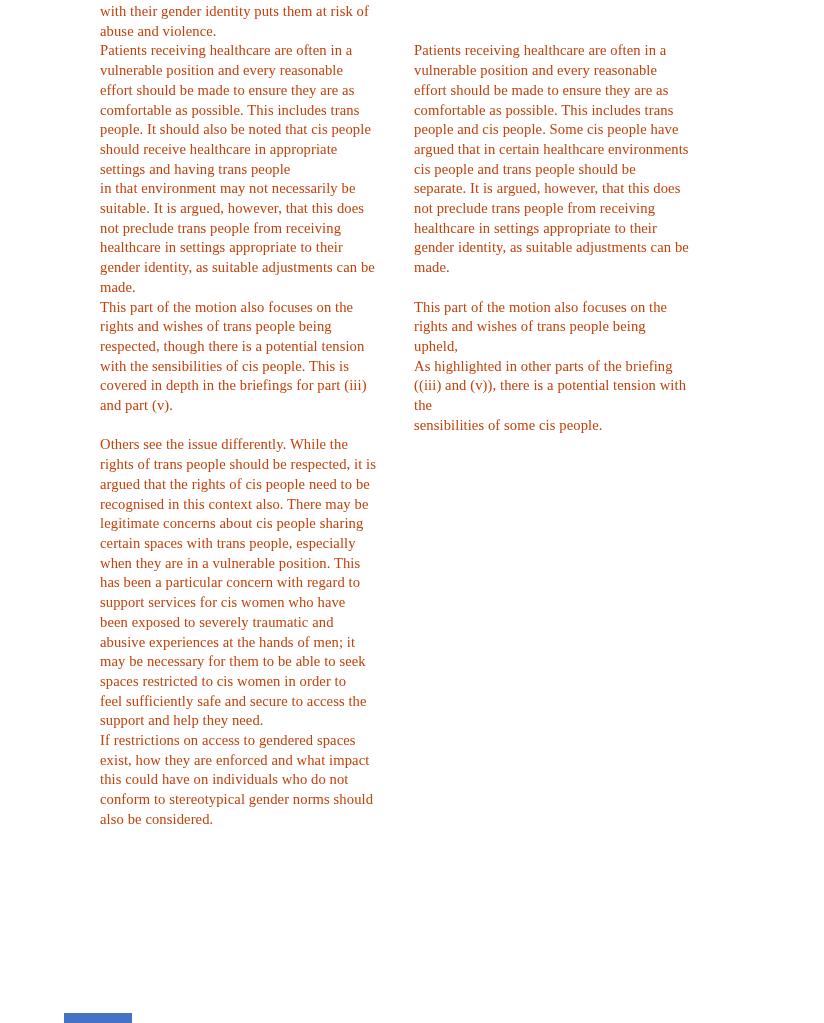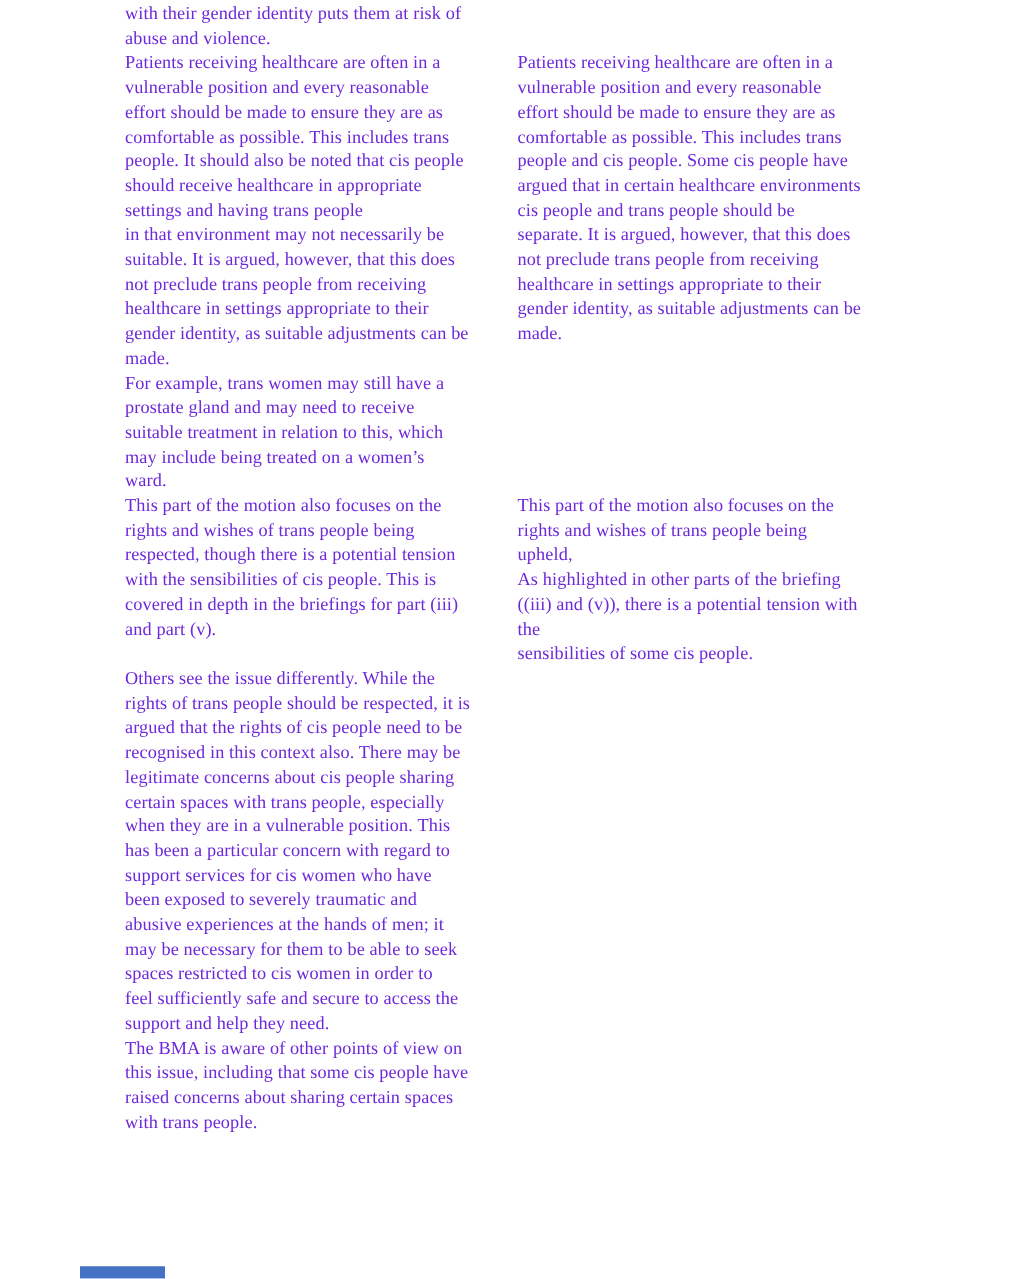--- a/index.html
+++ b/index.html
@@ -21,21 +21,21 @@
     top: 2px;
     width: 700px;
   }
   .row {
     display: flex;
     align-items: flex-start;
   }
   .cell {
     font-size: 14.6px;
     line-height: 19.7px;
-    color: #6d28d9;
+    color: #c2410c;
     white-space: pre;
     letter-spacing: 0.1px;
   }
   .cell.l {
     width: 314px;
     flex: 0 0 314px;
   }
   .cell.r {
     width: 360px;
     flex: 0 0 360px;
@@ -82,25 +82,20 @@
 argued that in certain healthcare environments
 cis people and trans people should be
 separate. It is argued, however, that this does
 not preclude trans people from receiving
 healthcare in settings appropriate to their
 gender identity, as suitable adjustments can be
 made.</div>
     </div>
 
     <div class="row">
-      <div class="cell r">For example, trans women may still have a
-prostate gland and may need to receive
-suitable treatment in relation to this, which
-may include being treated on a women’s
-ward.</div>
     </div>
 
     <div class="row">
       <div class="cell l">This part of the motion also focuses on the
 rights and wishes of trans people being
 respected, though there is a potential tension
 with the sensibilities of cis people. This is
 covered in depth in the briefings for part (iii)
 and part (v).</div>
       <div class="cell r">This part of the motion also focuses on the
@@ -124,22 +119,23 @@
 support services for cis women who have
 been exposed to severely traumatic and
 abusive experiences at the hands of men; it
 may be necessary for them to be able to seek
 spaces restricted to cis women in order to
 feel sufficiently safe and secure to access the
 support and help they need.</div>
     </div>
 
     <div class="row">
-      <div class="cell r">The BMA is aware of other points of view on
-this issue, including that some cis people have
-raised concerns about sharing certain spaces
-with trans people.</div>
+      <div class="cell l">If restrictions on access to gendered spaces
+exist, how they are enforced and what impact
+this could have on individuals who do not
+conform to stereotypical gender norms should
+also be considered.</div>
     </div>
 
   </div>
 
   <div class="partial-blue" style="background: rgb(68, 114, 196);"></div>
 </div>
 
 </body></html>

